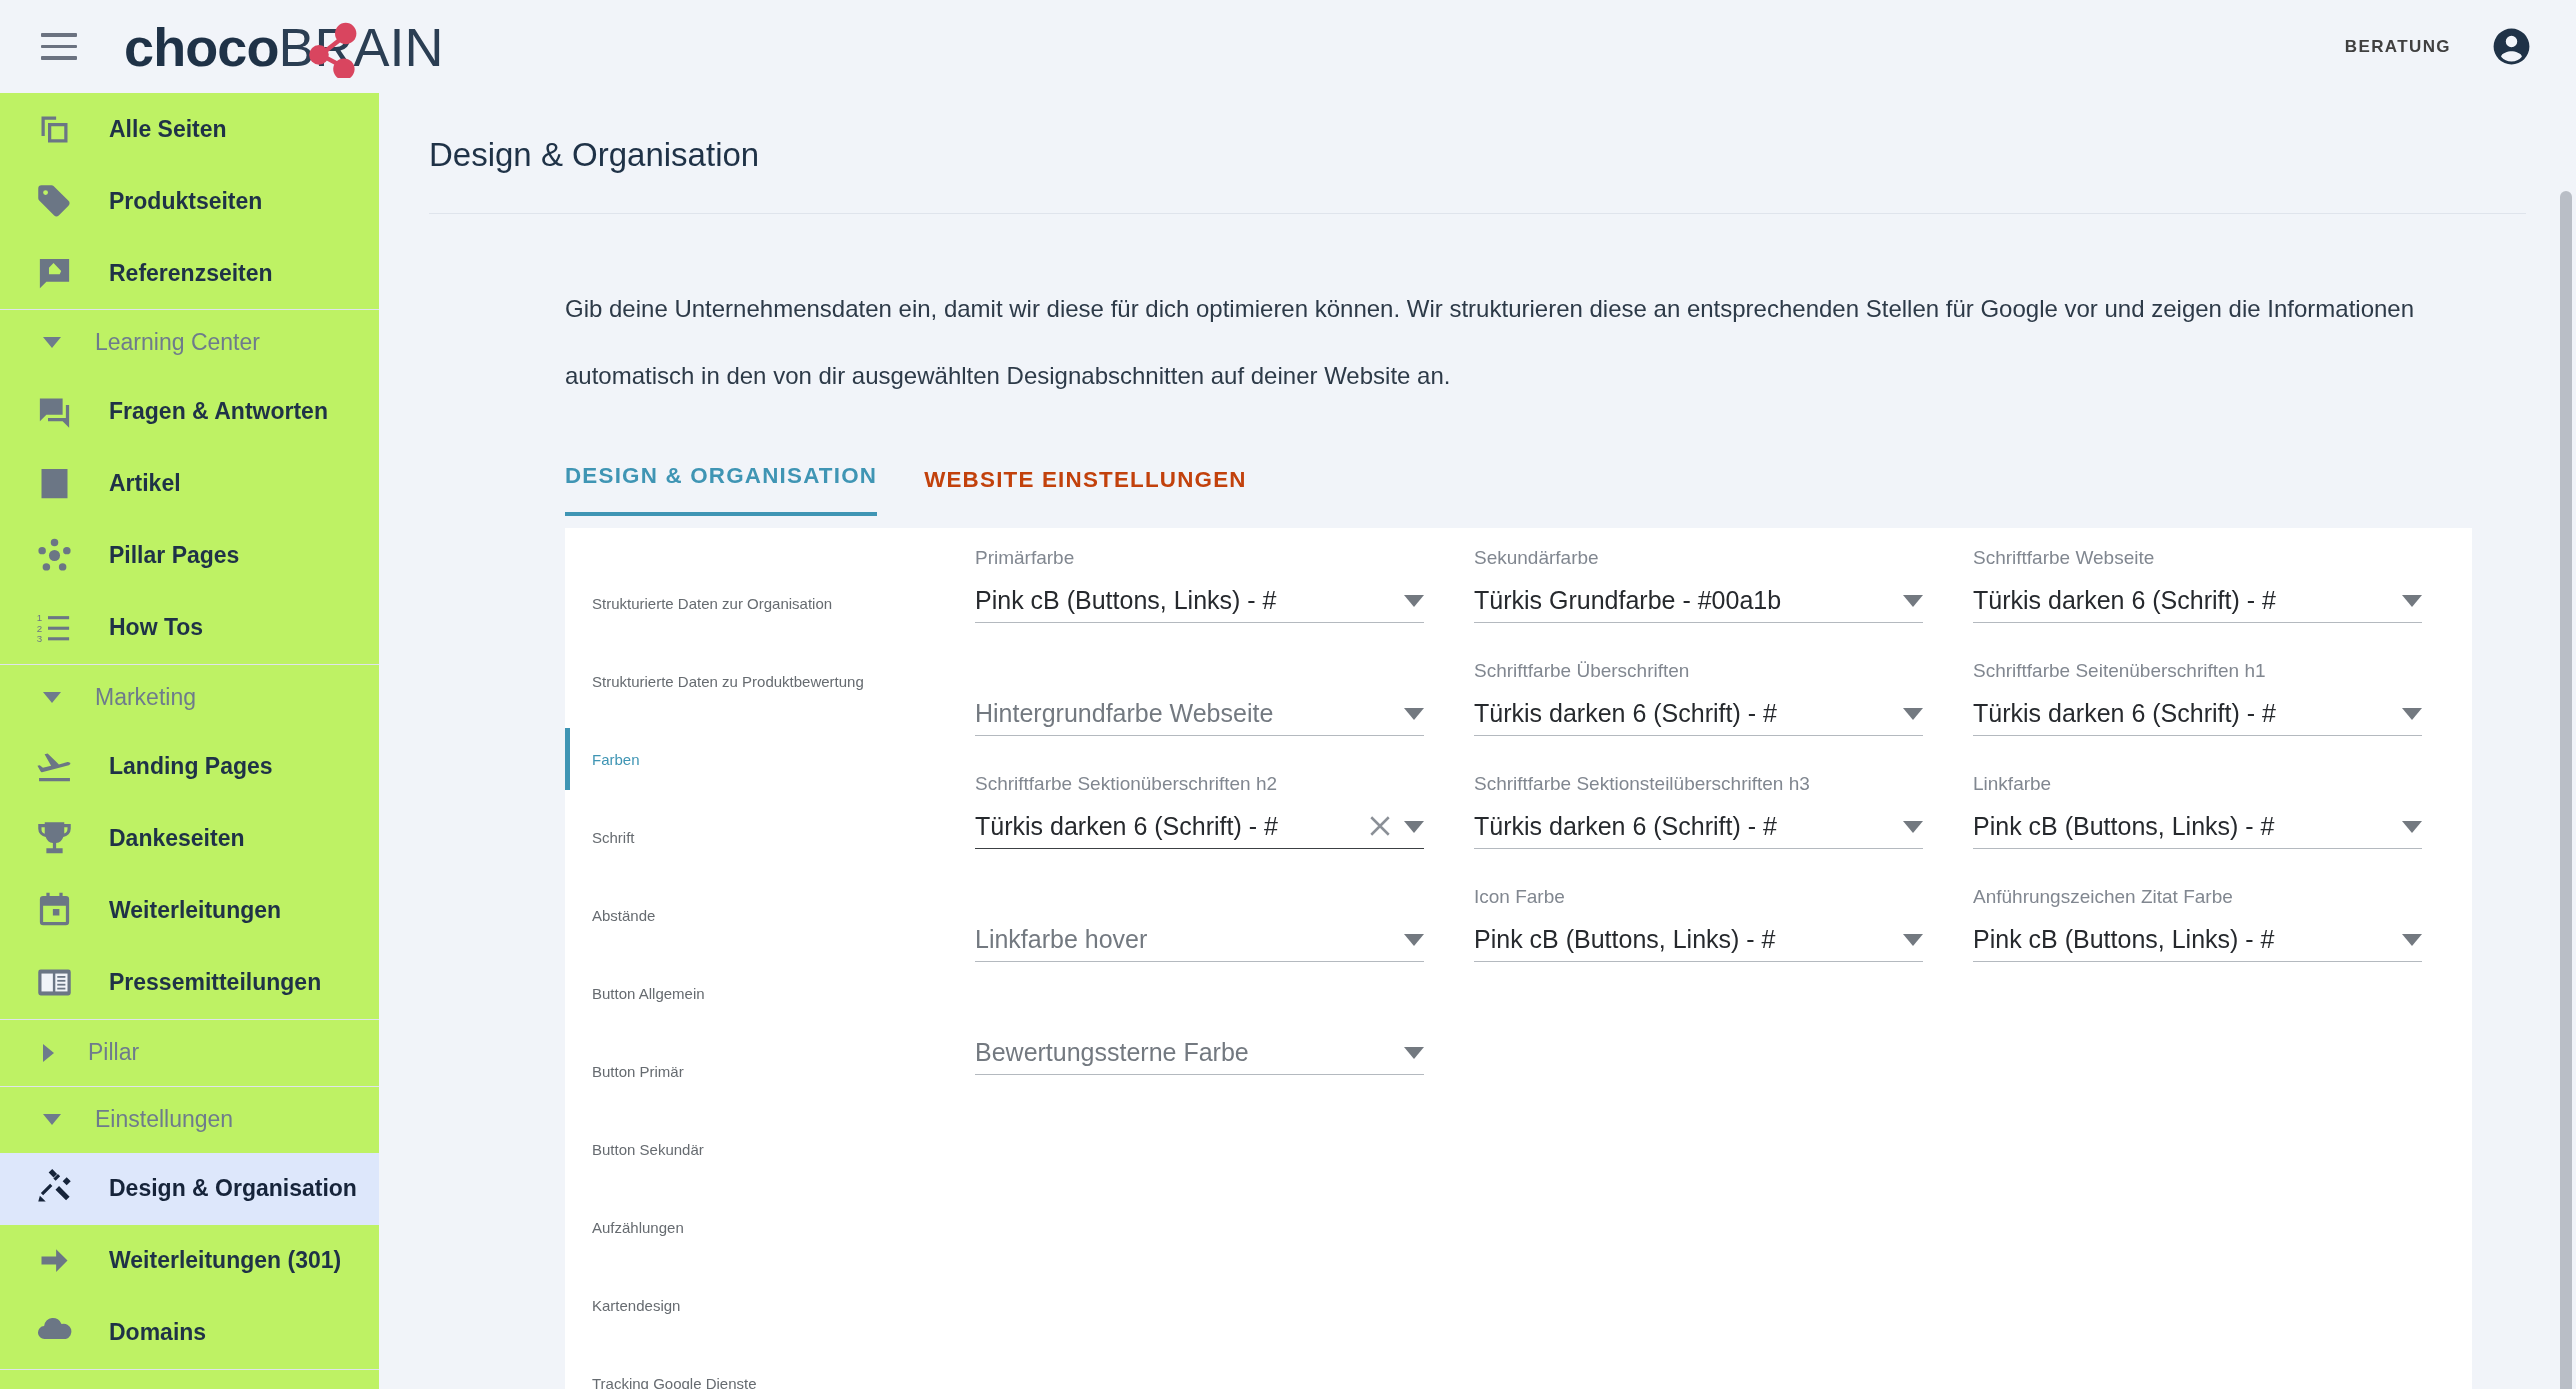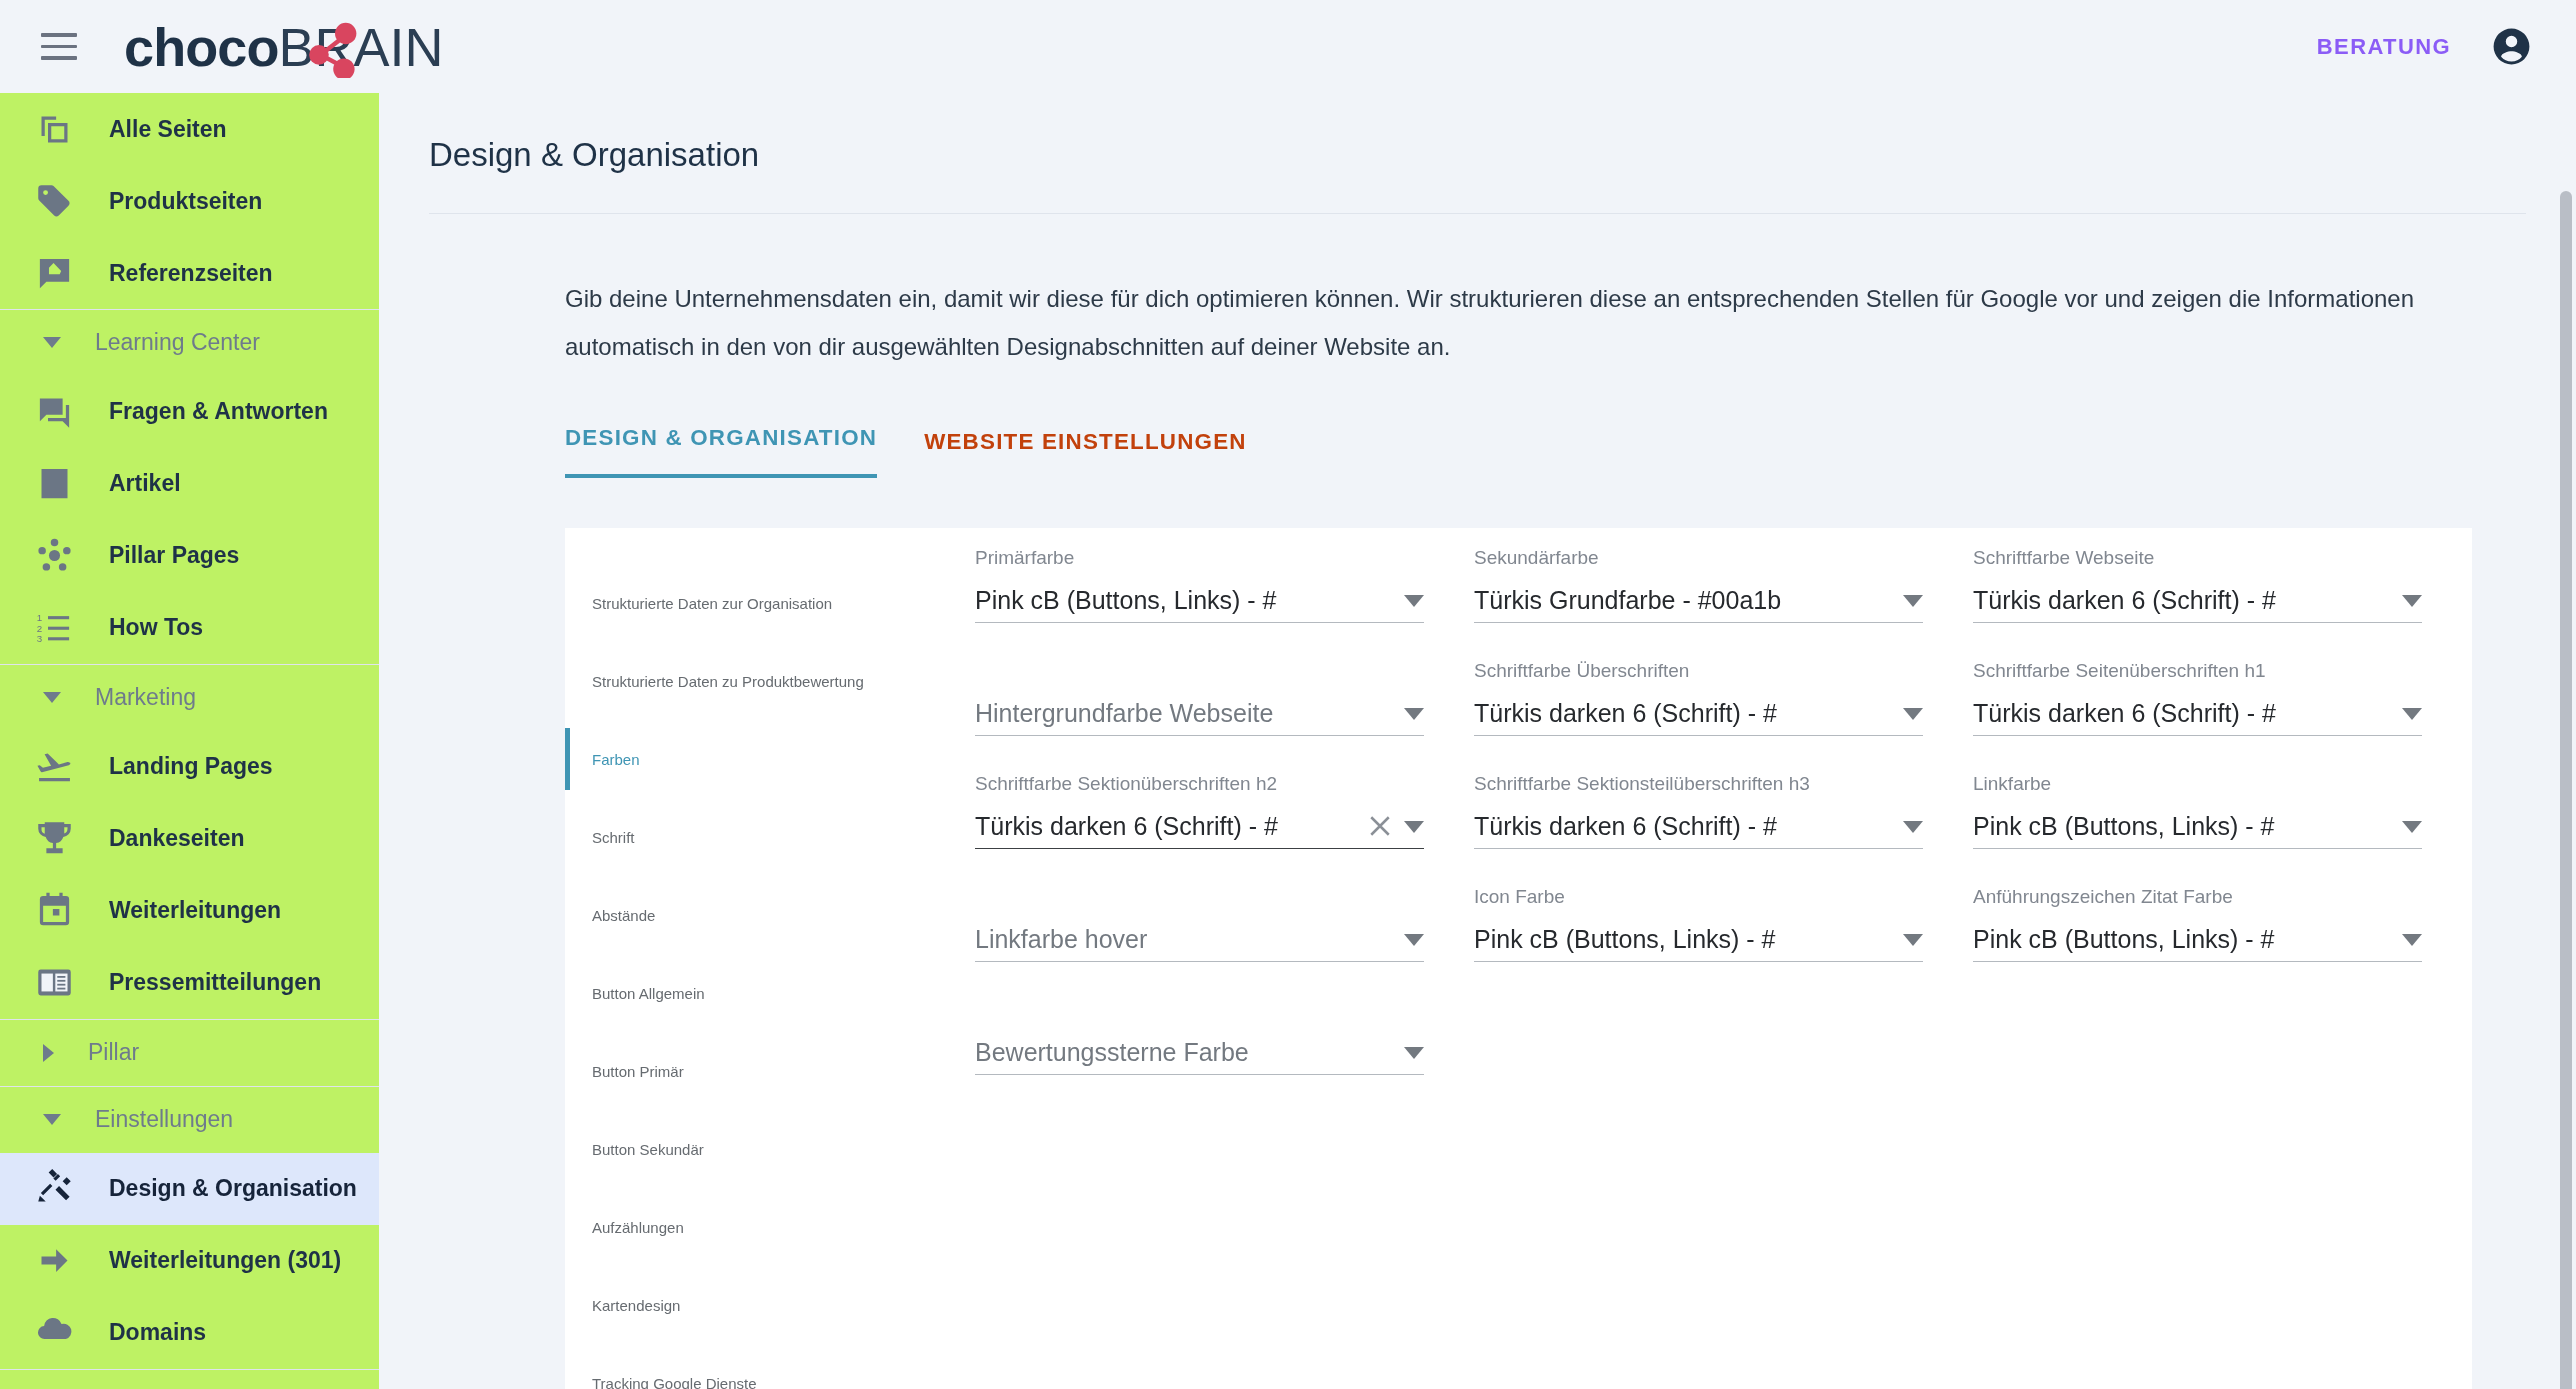--- a/index.html
+++ b/index.html
@@ -16,21 +16,21 @@
     background: #f1f4f9; display: flex; align-items: center; z-index: 30;
   }
   .hamburger { margin-left: 41px; width: 36px; height: 27px; cursor: pointer;
     display: flex; flex-direction: column; justify-content: space-between; }
   .hamburger span { display: block; height: 3.6px; background: #6b7280; border-radius: 0.9px; }
   .brand { margin-left: 47px; display: flex; align-items: center; position: relative; }
   .brand-choco { font-size: 54px; font-weight: 700; color: #1f3247; letter-spacing: -0.9px; }
   .brand-brain { font-size: 54px; font-weight: 300; color: #2b3e53; letter-spacing: 0px; }
   .brand-mol { position: absolute; left: 175px; top: 5.4px; width: 72px; height: 57px; }
   .topbar-right { margin-left: auto; display: flex; align-items: center; margin-right: 43px; gap: 39px; }
-  .beratung { font-size: 22px; letter-spacing: 1.4px; color: #8b5cf6; font-weight: 600; cursor: pointer; }
+  .beratung { font-size: 17px; letter-spacing: 1.4px; color: #404040; font-weight: 600; cursor: pointer; }
   .avatar-ic { width: 43px; height: 43px; cursor: pointer; }
 
   
   .sidebar {
     position: absolute; top: 93px; left: 0; width: 379px; height: 1297px;
     background: #bef264; overflow: hidden;
   }
   .nav-item {
     height: 72px; display: flex; align-items: center; padding-left: 34px; cursor: pointer;
   }
@@ -50,21 +50,21 @@
   
   .main {
     position: absolute; top: 93px; left: 379px; width: 2197px; height: 1297px;
     background: #f1f4f9; overflow: hidden;
   }
   .page-head { padding: 43px 0 0 50px; }
   .page-title { font-size: 33px; color: #1f3247; font-weight: 400; }
   .head-rule { margin: 39px 50px 0 50px; height: 0.9px; background: #dfe4ec; }
   .intro {
     margin: 61px 0 0 186px; width: 1852px;
-    font-size: 24px; line-height: 48px; color: #2d3a48;
+    font-size: 24px; line-height: 67px; color: #2d3a48;
   }
   .tabs { margin: 54px 0 0 186px; display: flex; align-items: flex-end; gap: 47px; }
   .tab {
     font-size: 22.4px; letter-spacing: 1.2px; font-weight: 600; color: #c2410c;
     padding-bottom: 23px; cursor: pointer; white-space: nowrap;
   }
   .tab.active { color: #3f95b4; border-bottom: 4.5px solid #3f95b4; }
 
   
   .card {

